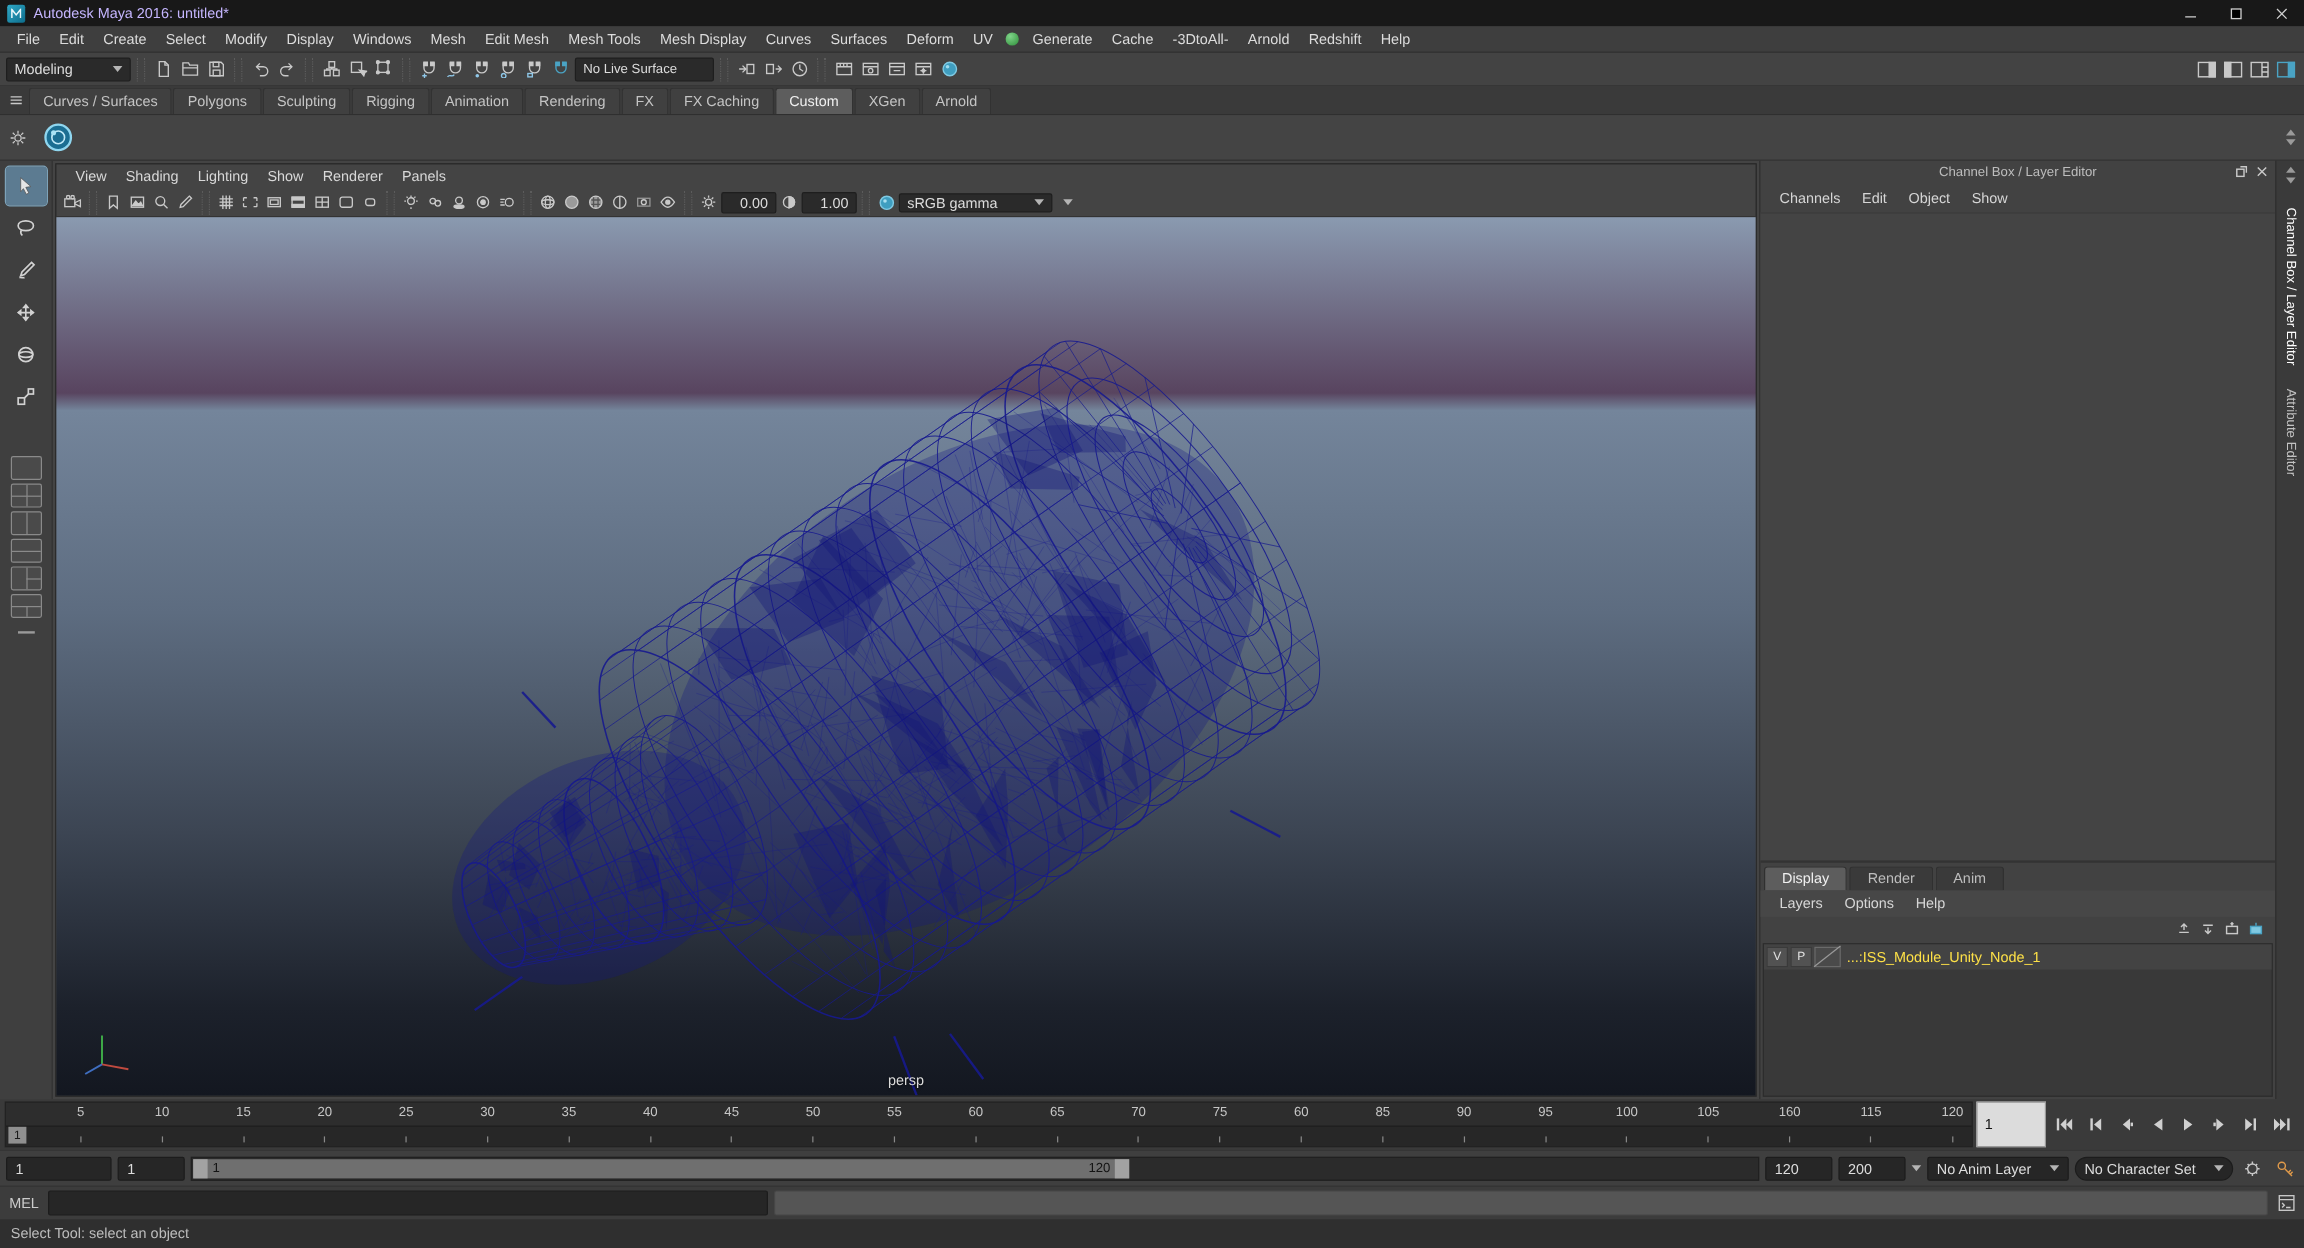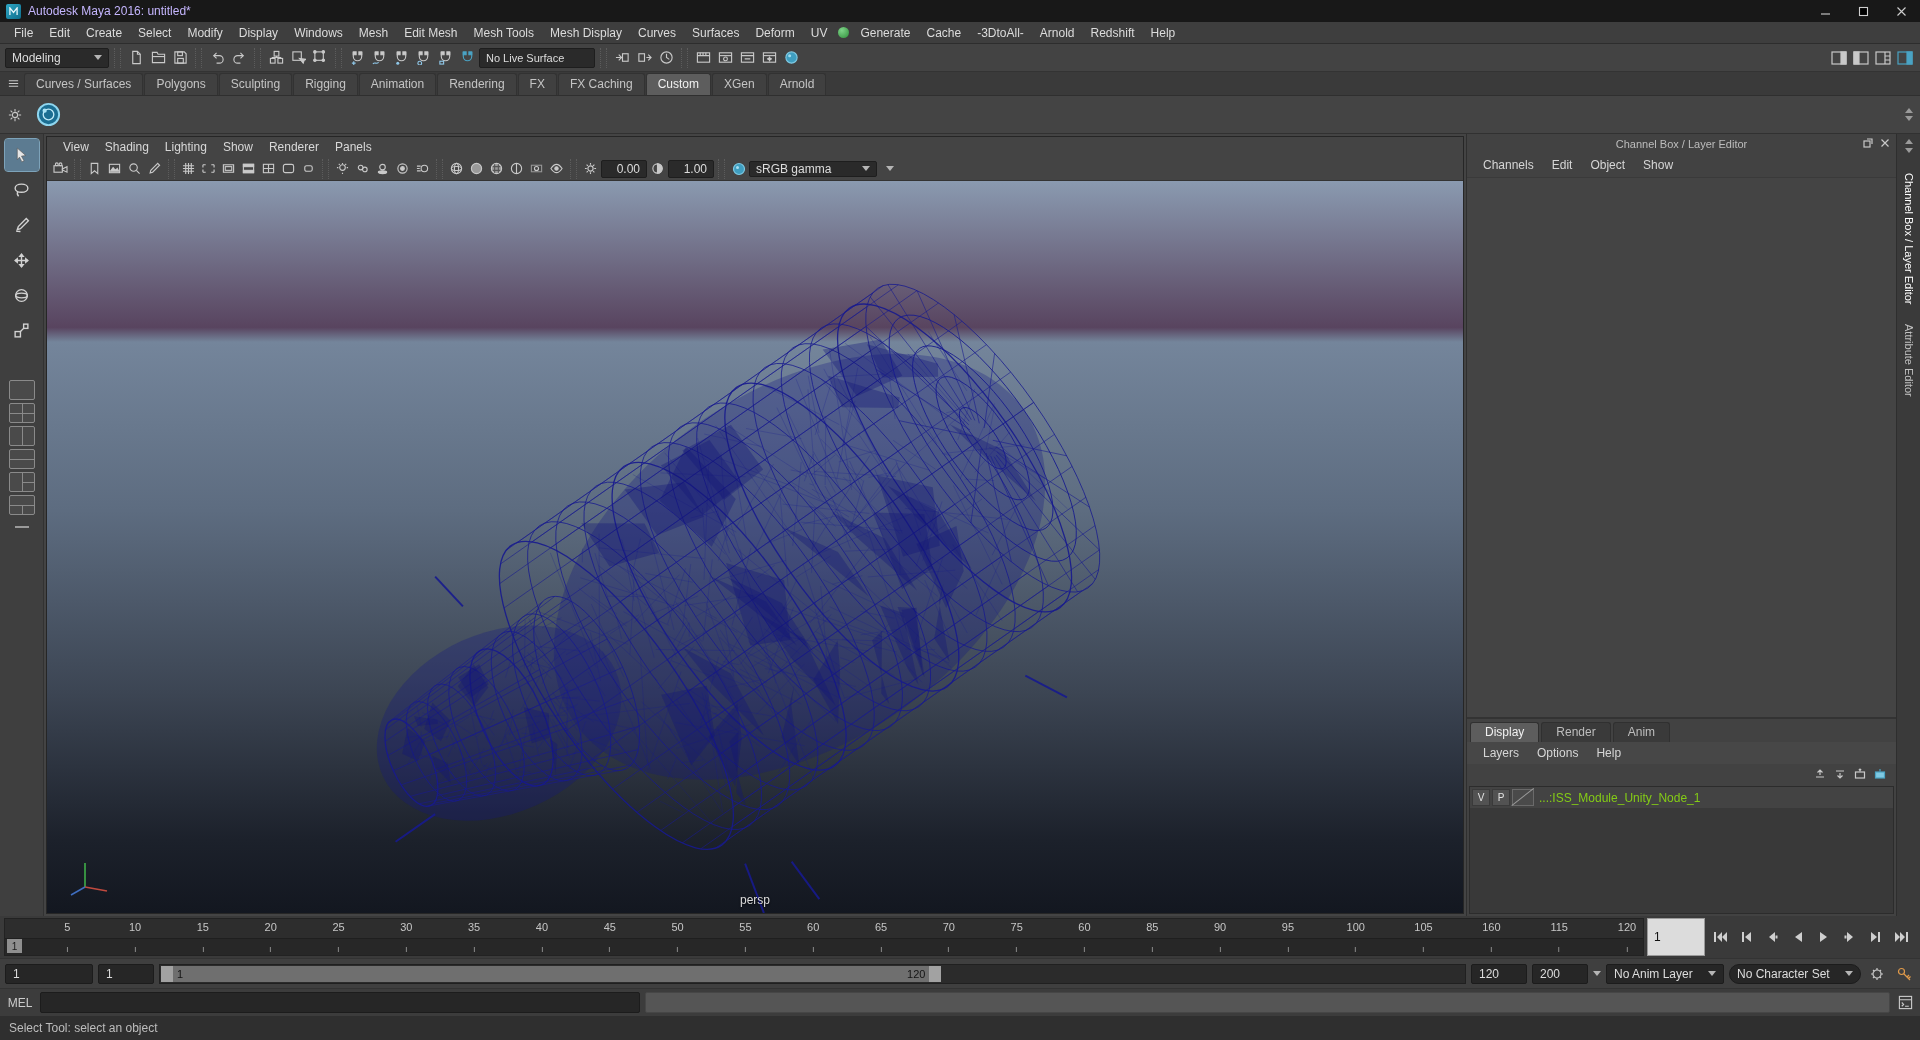--- a/index.html
+++ b/index.html
@@ -85,21 +85,21 @@
   .layer-tab { padding:2px 14px 3px; background:#3a3a3a; color:#bdbdbd; border-radius:3px 3px 0 0; border:1px solid #303030; border-bottom:none; }
   .layer-tab.active { background:#5d5d5d; color:#f0f0f0; }
   .layer-menus { height:22px; display:flex; align-items:center; padding:0 8px; gap:2px; background:#474747; flex:none; }
   .layer-toolbar { height:20px; display:flex; align-items:center; justify-content:flex-end; gap:4px; padding:0 8px; flex:none; }
   .layer-toolbar .icn { width:16px; height:16px; }
   .layer-list { height:128px; background:#393939; border:1px solid #2c2c2c; margin:2px; flex:none; }
   .layer-row { height:21px; display:flex; align-items:center; gap:2px; padding:1px 2px; background:#434343; }
   .layer-cell { width:18px; height:17px; background:#525252; border:1px solid #3a3a3a; display:flex; align-items:center; justify-content:center; font-size:10px; color:#e2e2e2; flex:none; }
   .layer-swatch { width:22px; height:17px; background:#4a4a4a; border:1px solid #6a6a6a; position:relative; flex:none; }
   .layer-swatch::after { content:""; position:absolute; left:-1px; bottom:-1px; width:28px; border-top:1px solid #9a9a9a; transform:rotate(-38deg); transform-origin:left bottom; }
-  .layer-name { color:#84cc16; padding-left:3px; white-space:nowrap; }
+  .layer-name { color:#fde047; padding-left:3px; white-space:nowrap; }
 
   
   .side-strip { width:24px; background:#3a3a3a; border-left:1px solid #2e2e2e; display:flex; flex-direction:column; align-items:center; padding-top:2px; flex:none; }
   .strip-arrows { display:flex; flex-direction:column; gap:4px; padding:3px 0 10px; }
   .vtab { writing-mode:vertical-rl; font-size:11px; color:#c2c2c2; padding:10px 0; white-space:nowrap; }
   .vtab.active { color:#ffffff; }
 
   
   .time-row { height:42px; background:#3a3a3a; display:flex; align-items:stretch; gap:3px; padding:2px 4px; flex:none; }
   .ruler { flex:1; position:relative; background:#2d2d2d; border:1px solid #222; }

